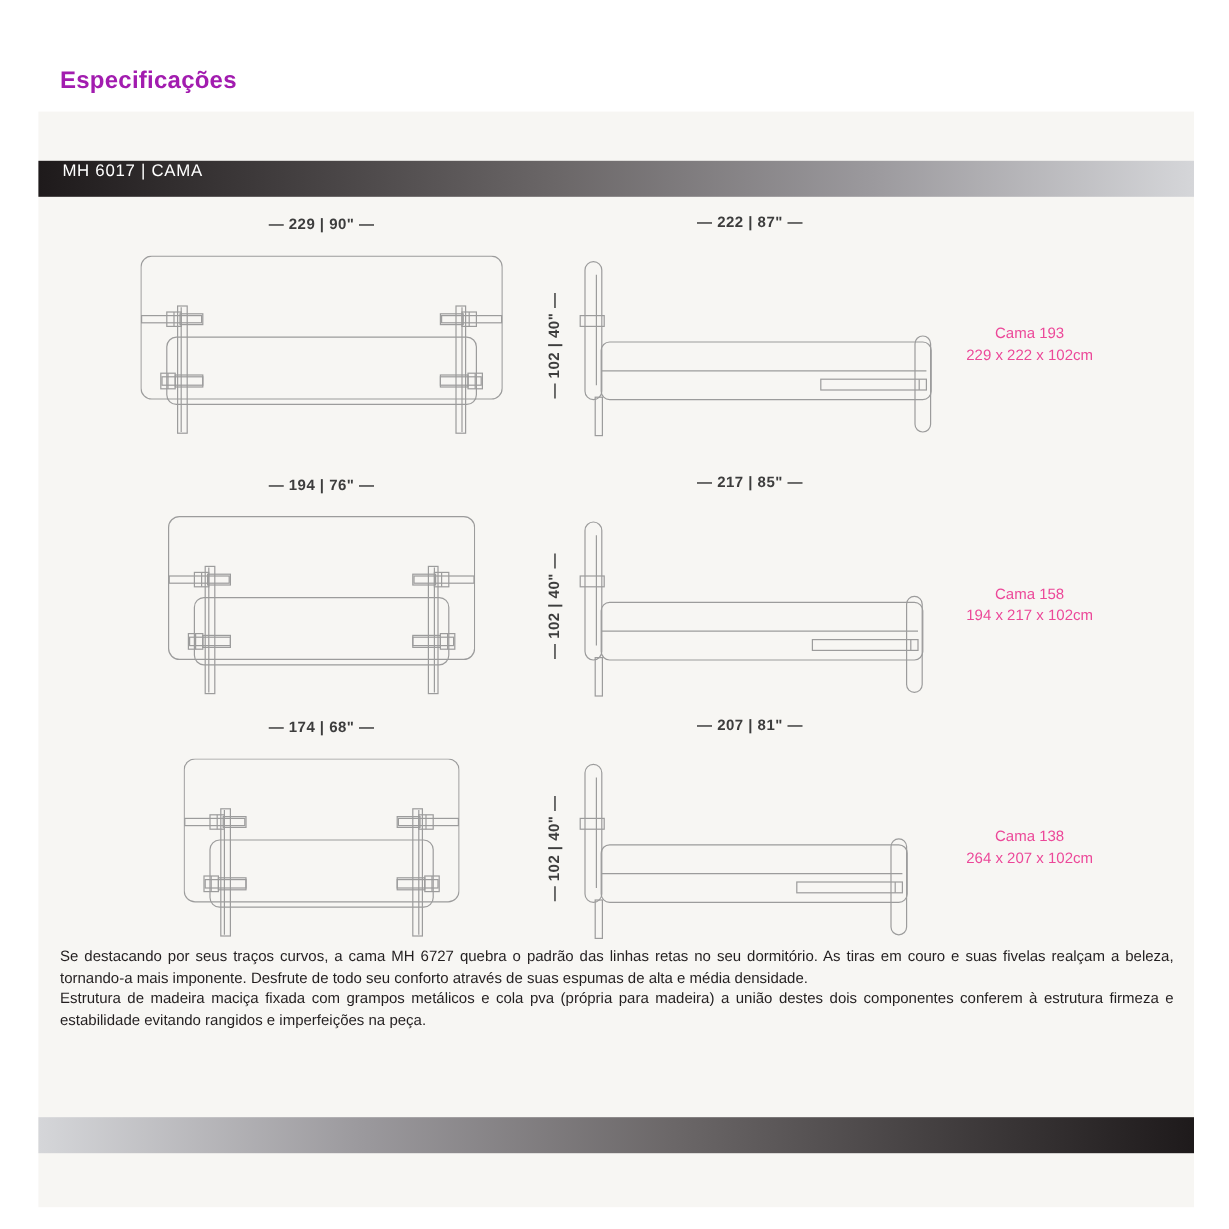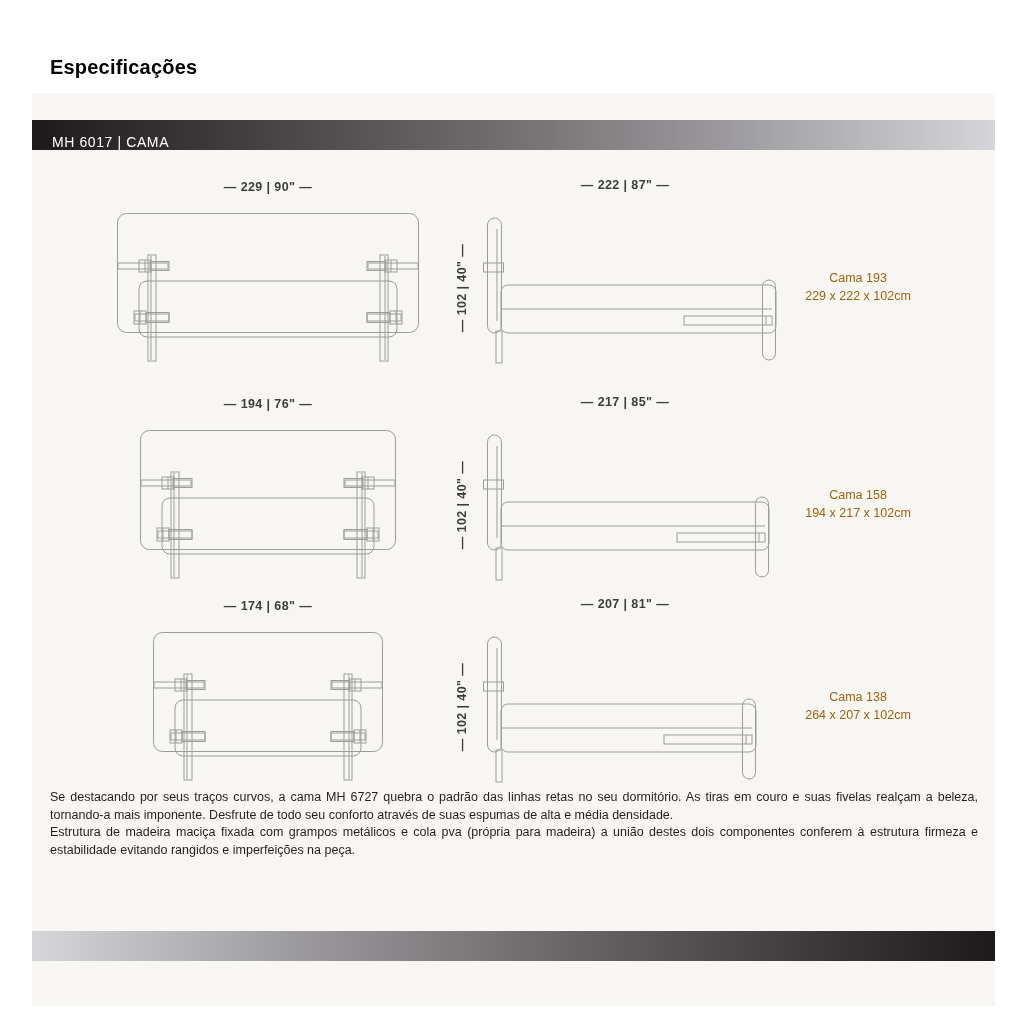--- a/index.html
+++ b/index.html
@@ -3,31 +3,31 @@
 <meta charset="utf-8">
 <style>
   * { margin:0; padding:0; box-sizing:border-box; }
   html,body { background:#ffffff; }
   body { font-family:"Liberation Sans", sans-serif; color:#231f20; }
   #page {
     position:relative; width:1024px; height:1024px; background:#ffffff; overflow:hidden;
   }
   .page-title {
     position:absolute; left:50px; top:56px; font-size:20px; font-weight:700;
-    letter-spacing:0.2px; color:#000000;
+    letter-spacing:0.2px; color:#a21caf;
   }
   .band {
     position:absolute; left:32px; top:93px; width:963px; height:913px;
     background:#f7f6f3;
   }
   .bar { position:absolute; left:32px; width:963px; height:30px; }
   .bar.top {
-    top:120px;
+    top:134px;
     background:linear-gradient(to right,#1e1a1b 0%,#3c3839 18%,#6b6768 45%,#9b999d 72%,#d5d6d9 100%);
-    display:flex; align-items:flex-end;
+    display:flex; align-items:flex-start;
   }
   .bar.bottom {
     top:931px;
     background:linear-gradient(to right,#d5d6d9 0%,#9b999d 28%,#6b6768 55%,#3c3839 82%,#1e1a1b 100%);
   }
   .bar-label {
     color:#ffffff; font-size:14px; font-weight:500; letter-spacing:0.6px; padding-left:20px;
   }
   .row { position:absolute; left:0; width:1024px; height:0; }
   .dim {
@@ -38,21 +38,21 @@
   .side-dim  { left:480px; width:290px; top:-35px; }
   .v-dim {
     left:402px; width:120px; top:68px; transform:rotate(-90deg);
     transform-origin:center;
   }
   .drawing { position:absolute; top:0; }
   .drawing svg { display:block; }
   .drawing.side { left:482px; }
   .product {
     position:absolute; left:758px; width:200px; top:56px; text-align:center;
-    font-size:12.5px; line-height:18px; font-weight:500; color:#a16207;
+    font-size:12.5px; line-height:18px; font-weight:500; color:#ec4899;
   }
   .copy {
     position:absolute; left:50px; top:789px; width:928px;
     font-size:12.5px; line-height:17.5px; color:#231f20;
   }
   .copy p.just { text-align:justify; }
   .copy h3 { font-size:12.5px; font-weight:700; margin-top:7px; letter-spacing:0.2px; }
 </style>
 </head>
 <body>

